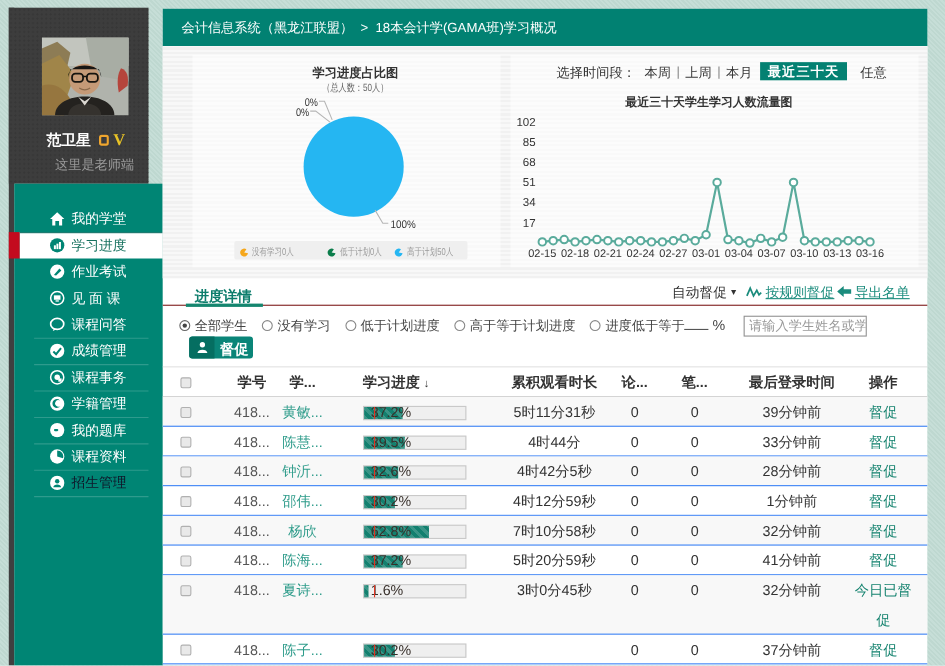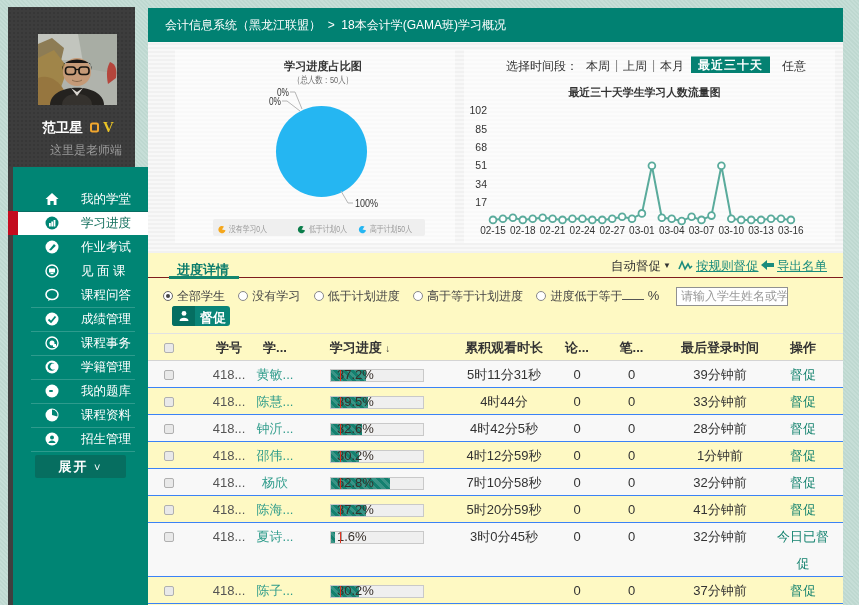--- a/index.html
+++ b/index.html
@@ -11,30 +11,30 @@
 
 #darkstrip{left:8px;top:7px;width:5px;height:598px;background:#3f3f3f;}
 #profile{left:8px;top:7px;width:127px;height:160px;background:#3d3d3d;
 background-image:radial-gradient(#373737 1px,transparent 1px);background-size:4px 4px;}
 #photo{left:30px;top:27px;width:79px;height:71px;}
 #pname{left:0;top:112px;width:140px;text-align:center;color:#fff;font-size:13.5px;font-weight:bold;}
 #pdesc{left:8px;top:135px;width:140px;text-align:center;color:#9a9a9a;font-size:12px;}
 #menu{left:13px;top:167px;width:135px;height:438px;background:#008574;}
 .mi{position:absolute;left:0;width:135px;height:24px;color:#fff;font-size:12.5px;line-height:24px;}
 .mi .ic{position:absolute;left:32px;top:5px;width:14px;height:14px;}
-.mi .tx{position:absolute;left:52px;top:0;margin-left:16px;}
+.mi .tx{position:absolute;left:52px;top:0;}
 .sep{position:absolute;left:18px;width:104px;height:0;border-top:1px solid rgba(255,255,255,.18);}
 #misel{left:5px;top:44px;width:130px;height:24px;background:#fff;border-top:1px solid #076d62;}
 #miselred{left:-5px;top:44px;width:10px;height:24px;background:#c30b1e;}
 #expand{left:22px;top:288px;width:91px;height:23px;background:#066e60;border-radius:2px;color:#fff;font-size:13px;font-weight:bold;text-align:center;line-height:23px;letter-spacing:2px;}
 
 #topbar{left:148px;top:8px;width:695px;height:34px;background:#018172;color:#fff;font-size:12px;line-height:34px;}
 #topbar span{margin-left:17px;}
 
-#content{left:148px;top:42px;width:695px;height:563px;background:#fef9c3;}
+#content{left:148px;top:42px;width:695px;height:563px;background:#ffffff;}
 #chartbg{left:0;top:0;width:695px;height:211px;background:#f4f4f4;
 background-image:repeating-linear-gradient(0deg,#f1f1f1 0 2px,#f8f8f8 2px 4px);}
 
 #tabrow{left:0;top:211px;width:695px;height:25px;border-bottom:1px solid #7f1d1d;}
 #tabname{left:29px;top:8px;color:#0d7d6c;font-size:13px;font-weight:bold;}
 #tabunder{left:21px;top:23px;width:70px;height:3px;background:#14866f;}
 #toolright{left:0;top:5px;width:695px;height:20px;font-size:12.5px;color:#333;}
 #toolright .t{color:#1b8c7d;text-decoration:underline;}
 
 #filters{left:15px;top:246px;width:680px;height:20px;font-size:12px;color:#444;}
@@ -168,30 +168,29 @@
     </div>
     <div class="sep" style="top:236px"></div>
     <div class="mi" style="top:236px;color:#fff">
       <svg class="ic" viewBox="0 0 14 14">
         <circle cx="7" cy="7" r="6.5" fill="#fff"></circle>
         <path d="M7 7 L7 1.5 A5.5 5.5 0 0 1 12.3 8.5 Z" fill="#008574"></path>
       </svg>
       <span class="tx">课程资料</span>
     </div>
     <div class="sep" style="top:260px"></div>
-    <div class="mi" style="top:260px;color:#ffffff">
+    <div class="mi" style="top:260px;color:#0f172a">
       <svg class="ic" viewBox="0 0 14 14">
         <circle cx="7" cy="7" r="6.5" fill="#fff"></circle>
         <circle cx="7" cy="5.5" r="2" fill="#008574"></circle>
         <path d="M3.5 11 C3.5 7.5 10.5 7.5 10.5 11 Z" fill="#008574"></path>
       </svg>
       <span class="tx">招生管理</span>
     </div>
     <div class="sep" style="top:284px"></div>
-    <div class="abs" id="expand">展开 <span style="font-weight:normal;font-size:11px">˅</span></div>
   </div>
 
 <div class="abs" id="topbar"><span>会计信息系统（黑龙江联盟） &nbsp;&gt; &nbsp;18本会计学(GAMA班)学习概况</span></div>
 
 <div class="abs" id="content">
   <div class="abs" id="chartbg"></div>
     <div class="abs" style="left:27px;top:8px;width:280px;height:193px;background:rgba(255,255,255,.55)"></div>
     <div class="abs" style="left:316px;top:8px;width:371px;height:193px;background:rgba(255,255,255,.55)"></div>
   <svg class="abs" id="piechart" style="left:0;top:0" width="330" height="211" viewBox="0 0 330 211">
     <text x="175" y="28" font-size="11.5" font-weight="bold" fill="#333" text-anchor="middle" textLength="78" lengthAdjust="spacingAndGlyphs">学习进度占比图</text>

